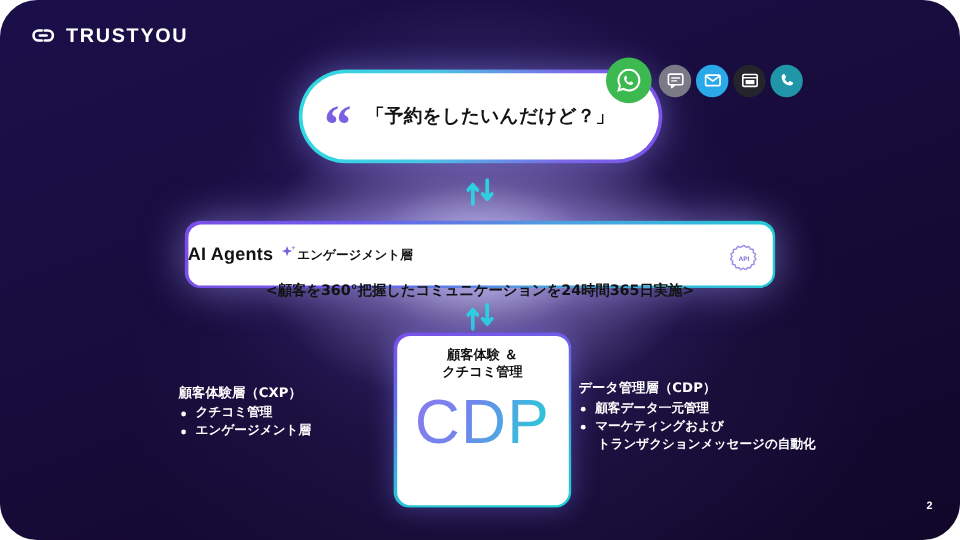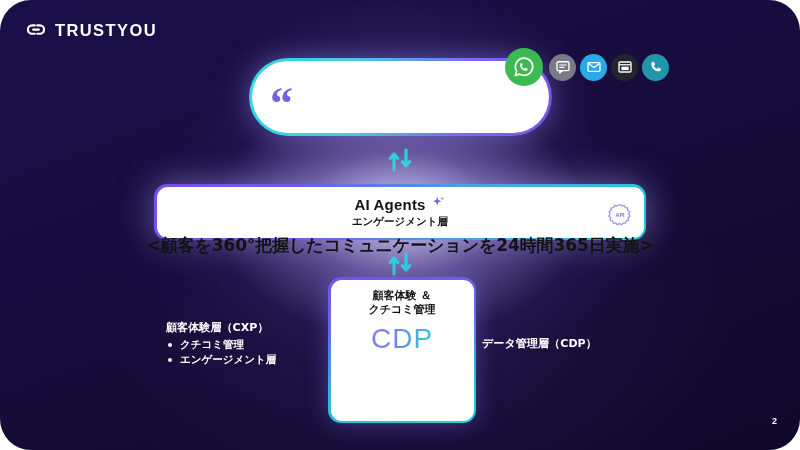--- a/index.html
+++ b/index.html
@@ -86,37 +86,37 @@
   }
   .ai-box {
     position: absolute; inset: 0;
     border-radius: 13px; padding: 2.5px;
     background: linear-gradient(100deg, #7a4fe8 0%, #6d5bea 28%, #4f9fe0 62%, #23c9d6 100%);
     box-shadow: 0 0 34px rgba(170,160,255,0.55);
   }
   .ai-inner {
     width: 100%; height: 100%; border-radius: 11px;
     background: #ffffff; position: relative;
-    display: flex; flex-direction: column;
-    align-items: center; justify-content: center;
+    display: flex; flex-direction: row;
+    align-items: center; justify-content: flex-start;
   }
   .ai-title {
     display: flex; align-items: center; gap: 5px;
     color: #121212; font-size: 15px; font-weight: 700; letter-spacing: 0.2px;
   }
   .ai-sub {
     color: #131313; font-size: 10.5px; font-weight: 700;
     margin-top: 2px; font-family: Liberation Sans, sans-serif;
   }
   .api-gear { position: absolute; right: 12px; top: 16px; }
 
   .ai-caption {
     position: absolute; left: 0; top: 234px; width: 800px;
     text-align: center;
-    color: #121212; font-size: 17px; font-weight: 700;
+    color: #121212; font-size: 12px; font-weight: 700;
     font-family: "DejaVu Sans", sans-serif; letter-spacing: -0.1px;
   }
 
   
   .cdp-wrap {
     position: absolute; left: 328px; top: 277px;
     width: 148px; height: 146px;
   }
   .cdp-box {
     position: absolute; inset: 0;
@@ -128,33 +128,33 @@
     width: 100%; height: 100%; border-radius: 11px;
     background: #ffffff;
     display: flex; flex-direction: column; align-items: center;
     padding-top: 9px;
   }
   .cdp-head {
     color: #111; font-size: 11px; font-weight: 700; line-height: 1.35;
     text-align: center; font-family: "DejaVu Sans", sans-serif;
   }
   .cdp-big {
-    font-size: 28px; font-weight: 400; line-height: 1.08;
+    font-size: 52px; font-weight: 400; line-height: 1.08;
     letter-spacing: 1px;
     background: linear-gradient(110deg, #8a7aef 0%, #6f86ec 40%, #3fb6dd 75%, #25cdd6 100%);
     -webkit-background-clip: text; background-clip: text;
     -webkit-text-fill-color: transparent; color: transparent;
     font-family: "Liberation Sans", sans-serif;
   }
   .cdp-big.first { margin-top: 6px; }
 
   
   .side { position: absolute; color: #ffffff; font-family: "DejaVu Sans", sans-serif; }
-  .side.left  { left: 166px; top: 320px; width: 175px; }
-  .side.right { left: 482px; top: 336px; width: 235px; }
+  .side.left  { left: 149px; top: 320px; width: 175px; }
+  .side.right { left: 482px; top: 316px; width: 235px; }
   .side h4 { font-size: 11px; font-weight: 700; letter-spacing: 0.1px; margin-bottom: 3px; }
   .side ul { list-style: none; }
   .side li {
     font-size: 10.5px; font-weight: 700; line-height: 1.38;
     position: relative; padding-left: 14px; margin-top: 1px; font-family: Liberation Mono, monospace;
   }
   .side li::before {
     content: ""; position: absolute; left: 2px; top: 5px;
     width: 4px; height: 4px; border-radius: 50%; background: #ffffff;
   }
@@ -178,20 +178,21 @@
         <path d="M8.6 11.5h6.8" stroke="#fff" stroke-width="2.6" stroke-linecap="round"></path>
       </svg>
     </span>
     <span class="logo-text">TRUSTYOU</span>
   </div>
 
   <div class="bubble-wrap">
     <div class="bubble">
       <div class="bubble-inner">
         <span class="quote-mark">“</span>
+        <span class="quote-text">「予約をしたいんだけど？」</span>
       </div>
     </div>
   </div>
 
   <div class="channels">
     <span class="ch big" style="background:#3cb950">
       <svg width="24" height="24" viewBox="0 0 24 24">
           <path d="M12 3.2a8.6 8.6 0 0 0-7.4 13l-1.1 4 4.1-1.1A8.6 8.6 0 1 0 12 3.2z" fill="none" stroke="#fff" stroke-width="1.7"></path>
           <path d="M9.1 8c.3-.1.6 0 .8.4l.7 1.5c.1.3 0 .5-.2.7l-.4.4c-.2.2-.2.4-.1.6.5.9 1.3 1.7 2.2 2.1.2.1.4.1.6-.1l.4-.5c.2-.2.4-.3.7-.2l1.5.7c.3.2.4.5.3.8-.2.8-1 1.4-1.9 1.4-2.7 0-5.6-2.9-5.6-5.6 0-.9.5-1.8 1.3-2.1z" fill="#fff"></path>
         </svg>
@@ -282,18 +283,25 @@
       </li>
       <li>
         <span>エンゲージメント層</span>
       </li>
     </ul>
   </div>
 
   <div class="side right">
     <h4>データ管理層（CDP）</h4>
     <ul>
+      <li>
+        <span>顧客データ一元管理</span>
+      </li>
+      <li>
+        <span>マーケティングおよび</span>
+        <span class="cont">トランザクションメッセージの自動化</span>
+      </li>
     </ul>
   </div>
 
   <div class="page-num">2</div>
 
 </div>
 
 </body></html>

